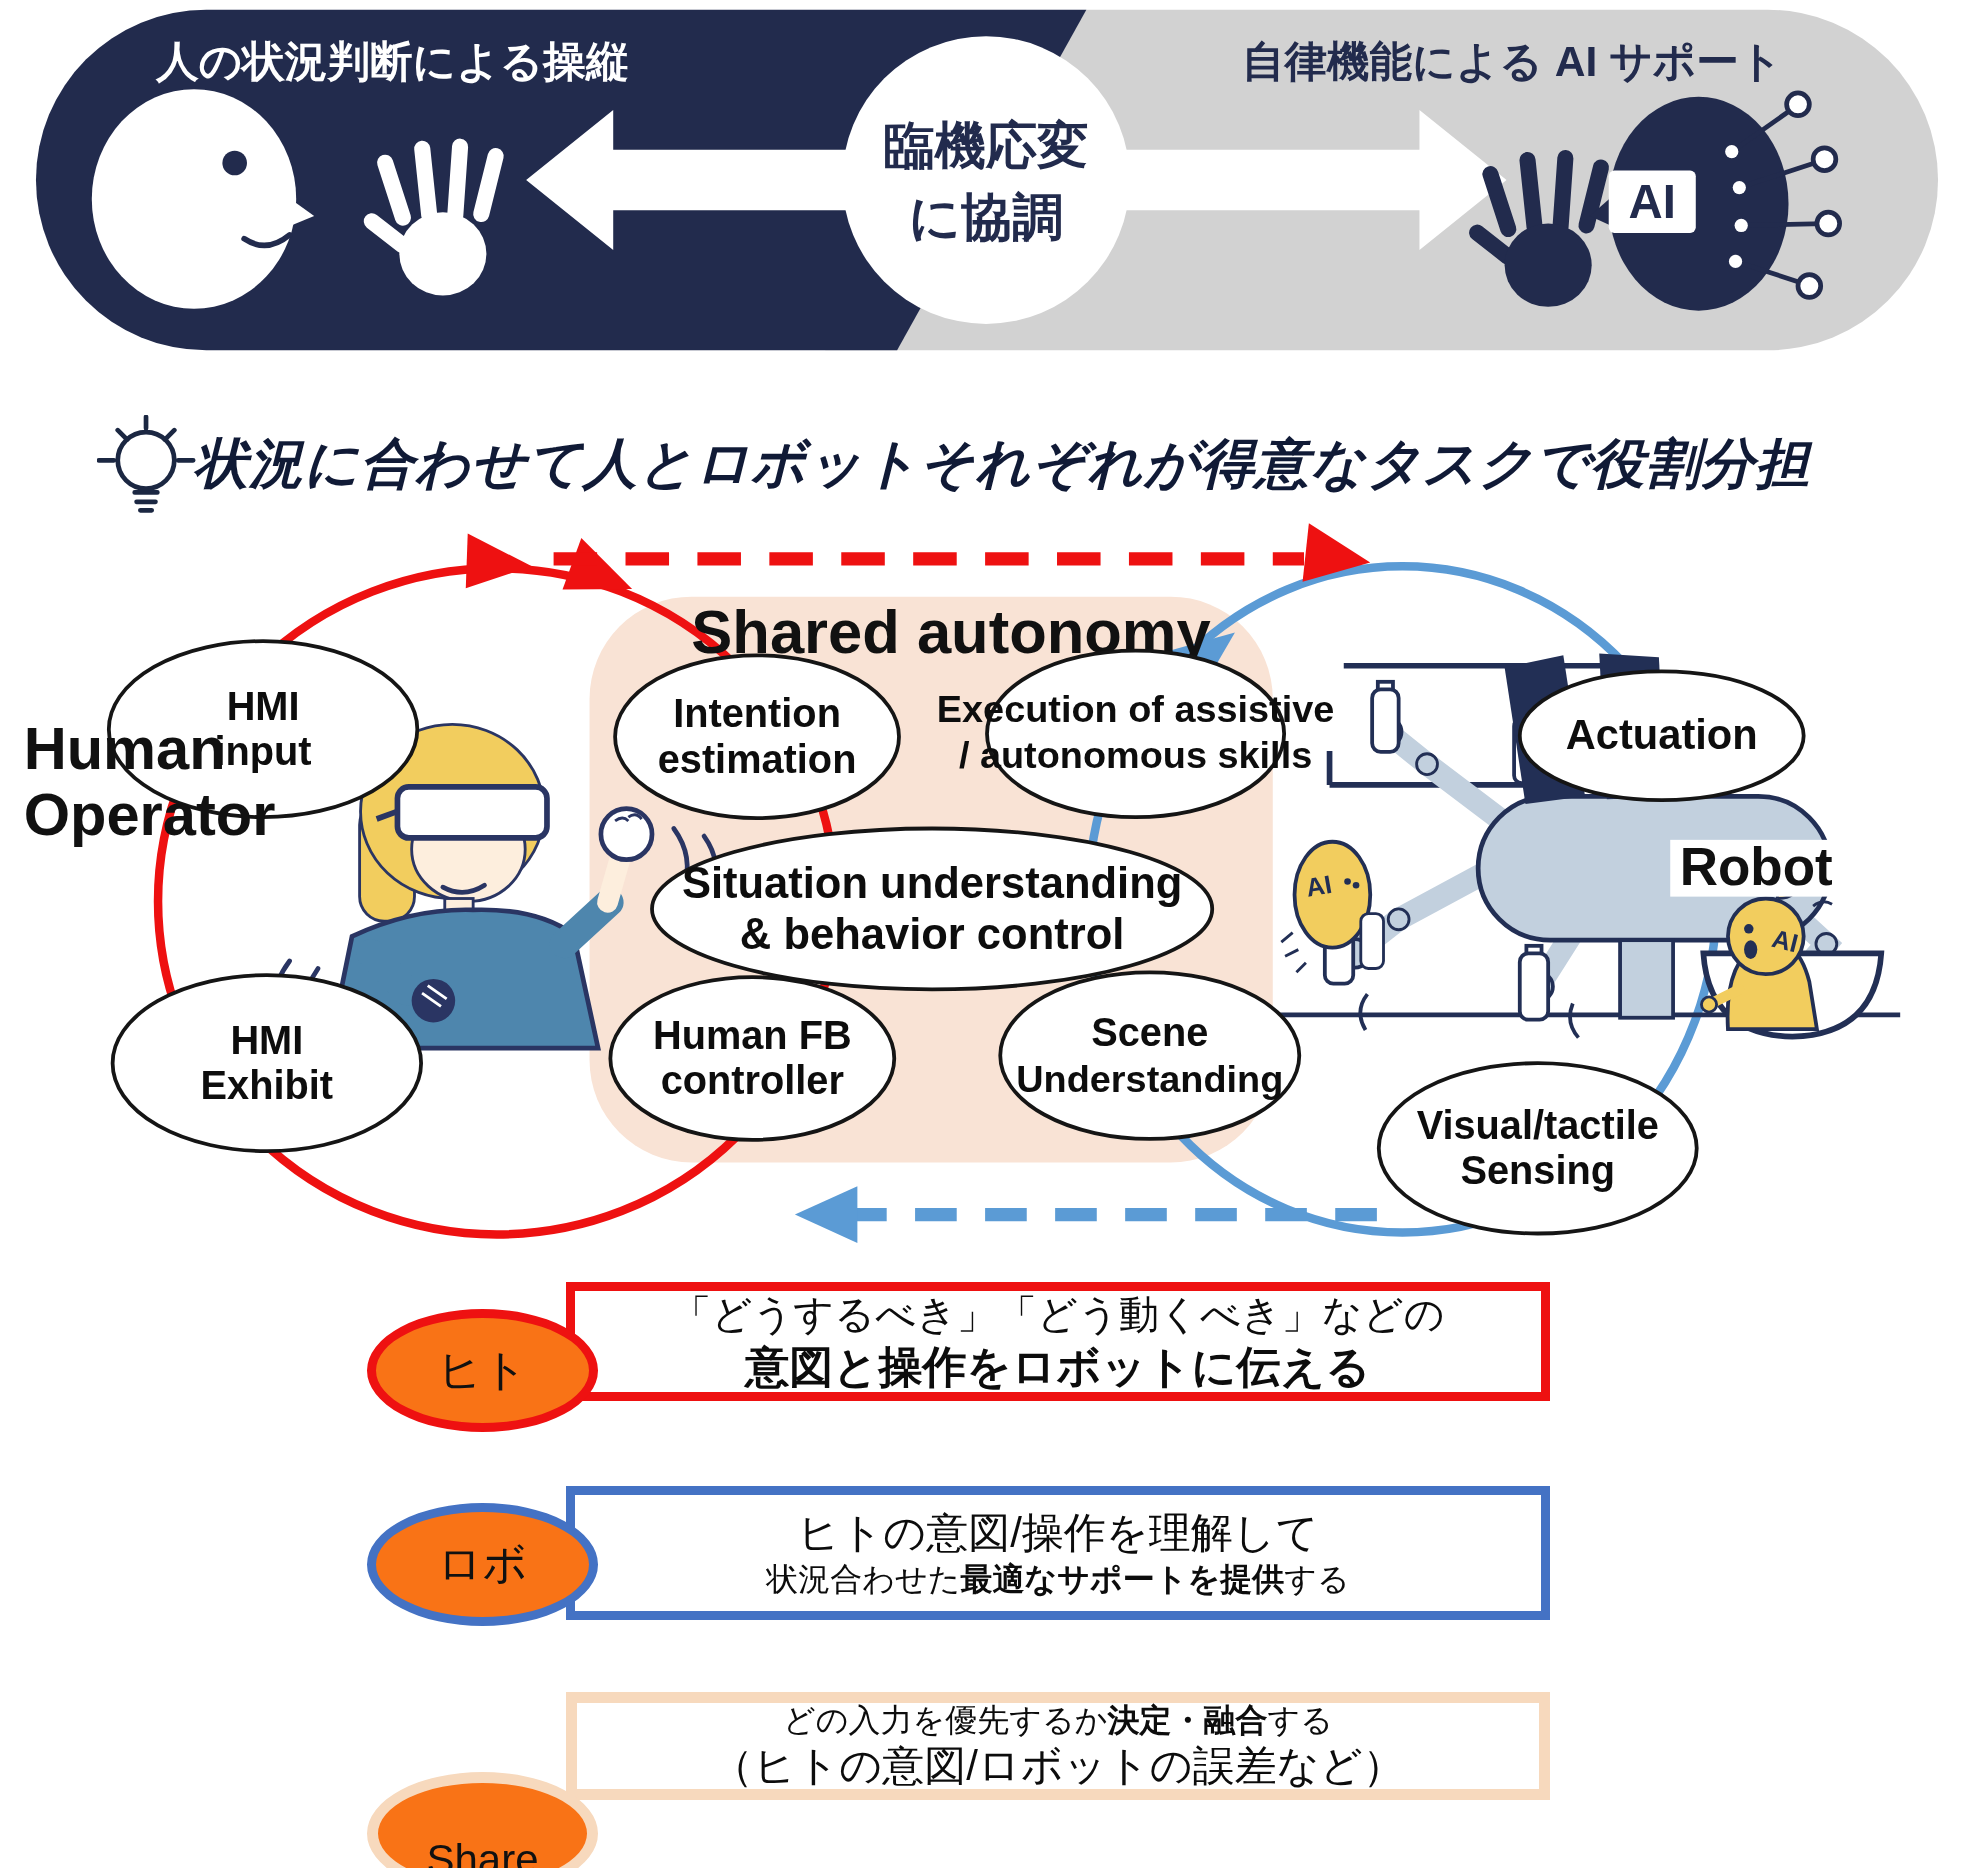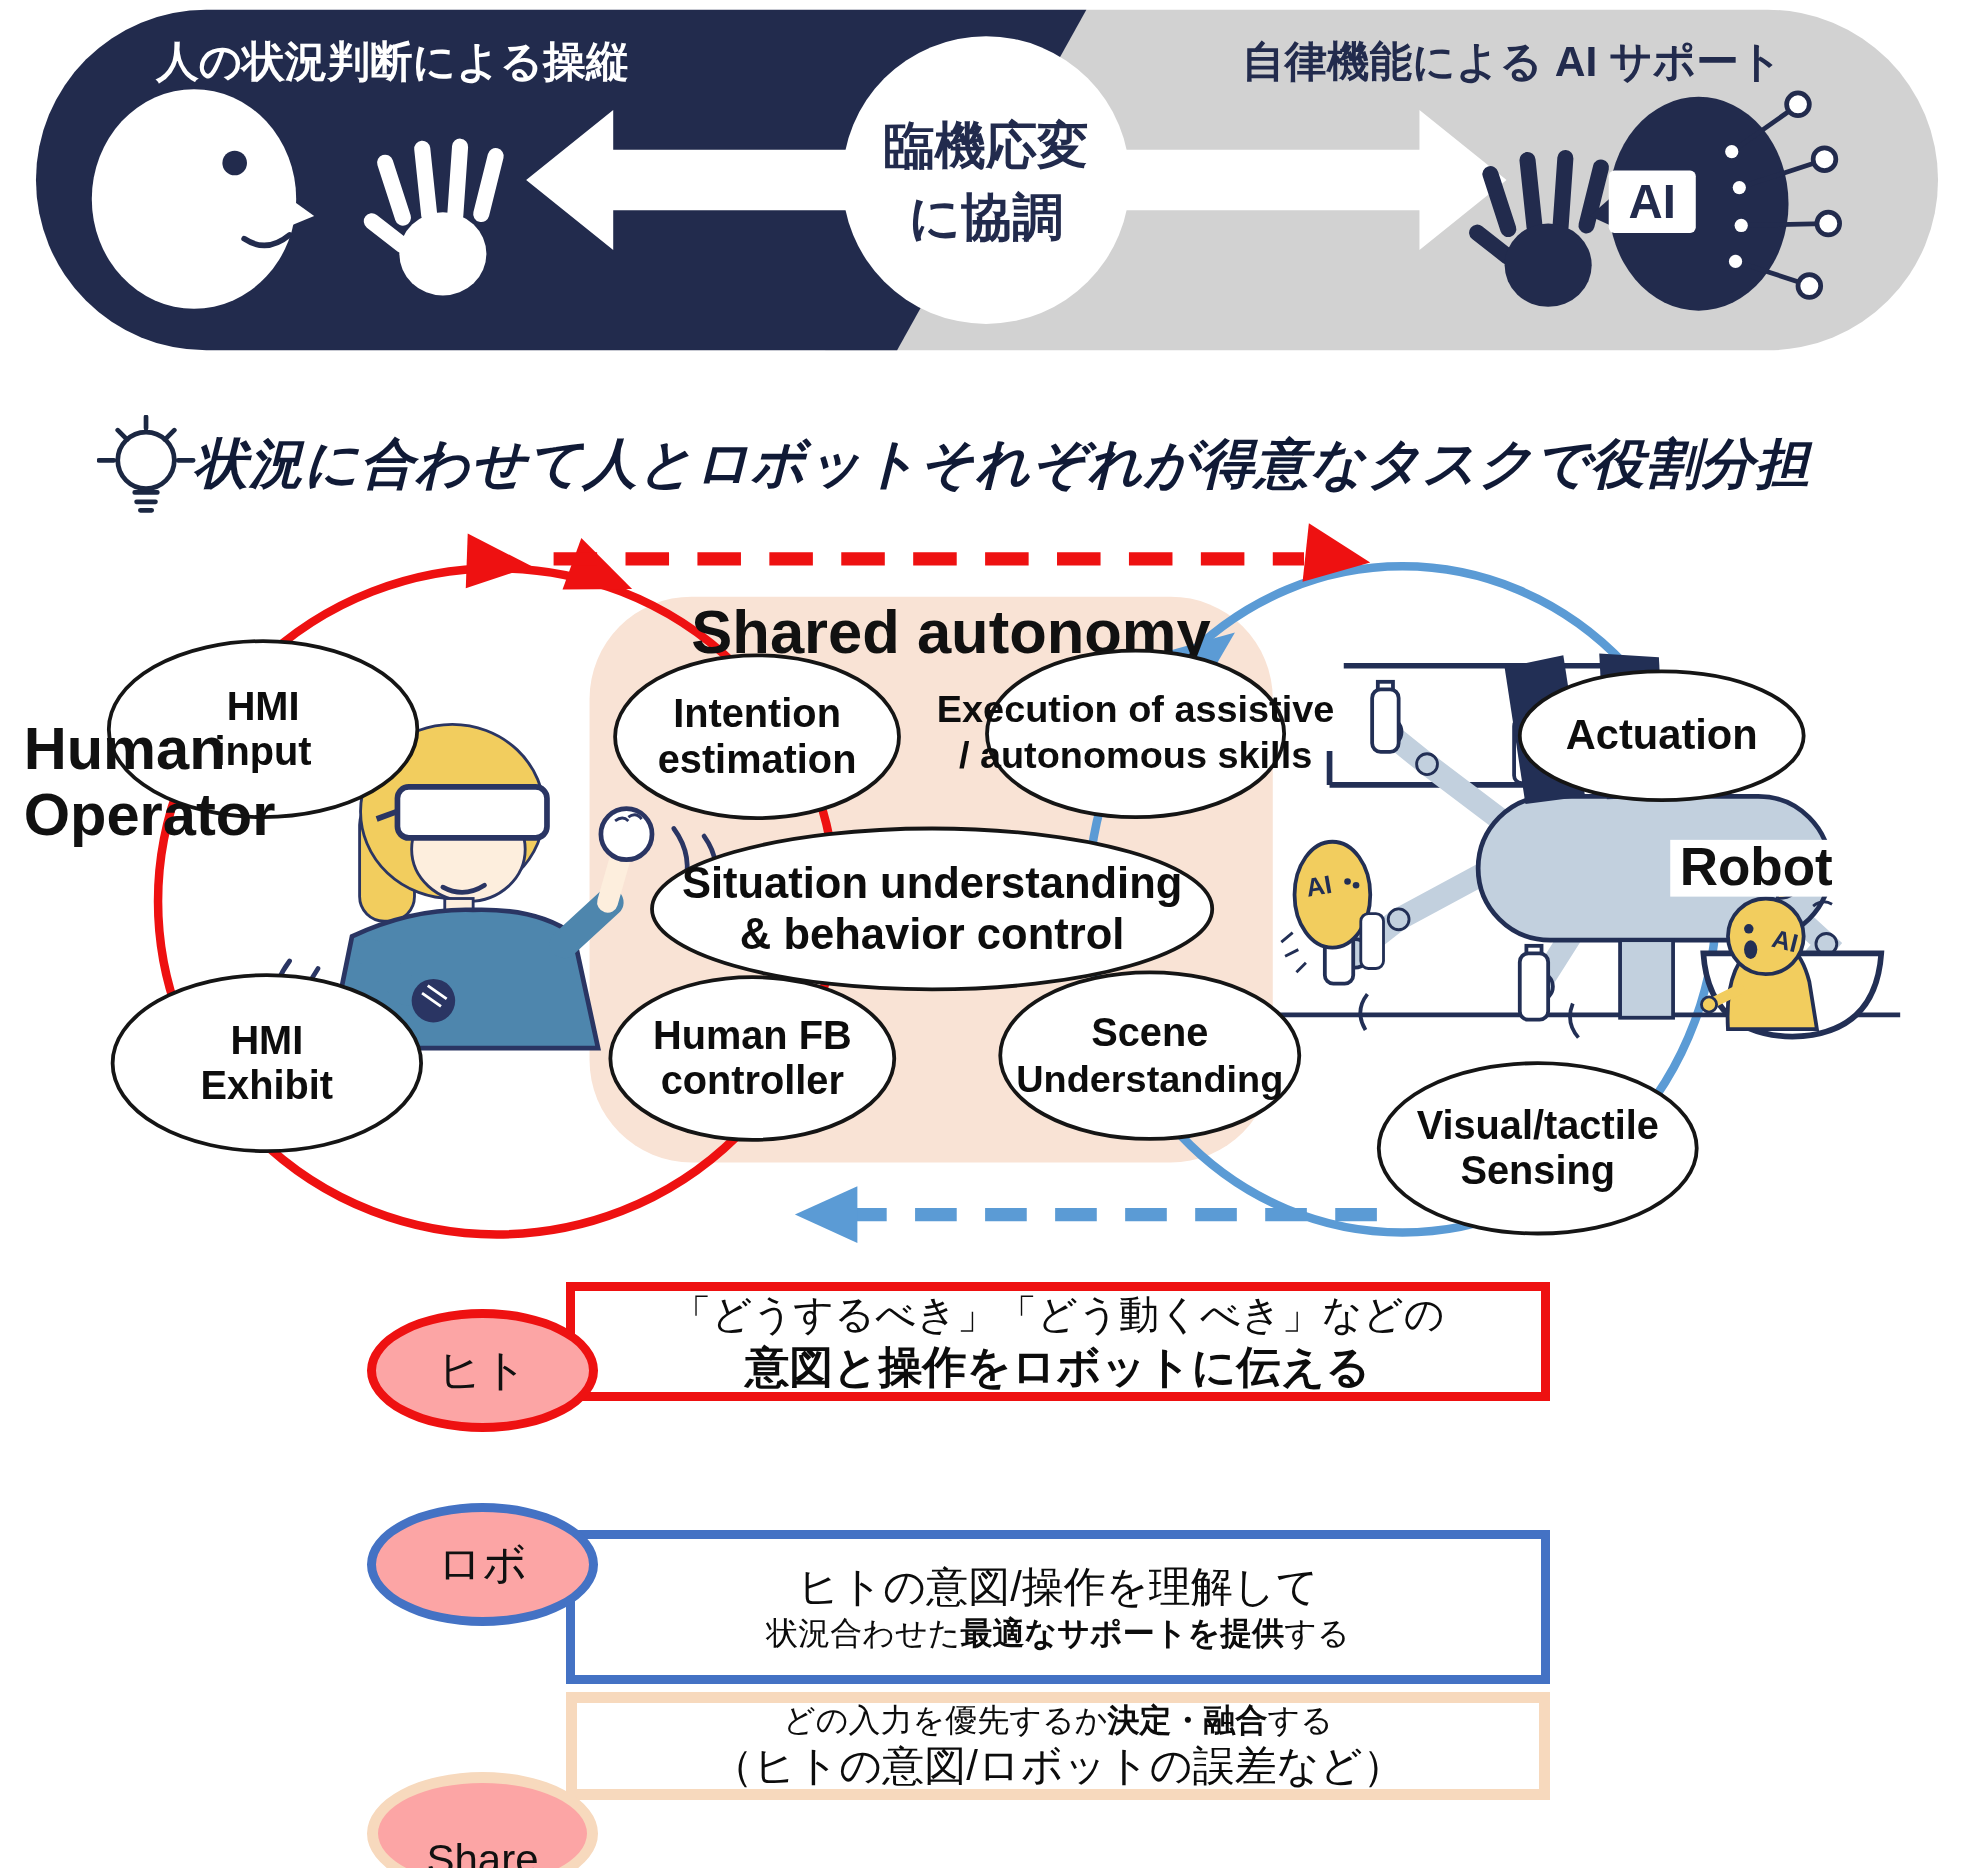--- a/index.html
+++ b/index.html
@@ -21,21 +21,21 @@
   .robot-label{font-size:56px;font-weight:700;fill:#111;}
   .ai-mini{font-size:27px;font-weight:700;fill:#222f55;text-anchor:middle;}
   
   .tagline{position:absolute;left:194px;top:428px;width:1722px;font-size:54px;font-weight:700;
            color:#101a36;letter-spacing:0.9px;white-space:nowrap;font-style:italic;}
   .bulb{position:absolute;left:97px;top:415px;}
   
   .lg-box{position:absolute;left:566px;width:984px;background:#fff;display:flex;flex-direction:column;
           justify-content:center;align-items:center;box-sizing:border-box;color:#0c0c0c;text-align:center;}
   .lg-box .l1{line-height:1.25;}
-  .lg-ellipse{position:absolute;left:367px;width:231px;height:123px;border-radius:50%;background:#fca5a5;
+  .lg-ellipse{position:absolute;left:367px;width:231px;height:123px;border-radius:50%;background:#f97316;
               display:flex;justify-content:center;align-items:center;box-sizing:border-box;z-index:2;color:#111;}
   .b{font-weight:700;} .fz42{font-size:40px;} .fz44{font-size:42px;} .fz46{font-size:32px;} .fz47{font-size:44px;}
 </style>
 </head>
 <body>
 
 <div class="stage">
 
   <svg id="banner-svg" width="1974" height="379" viewBox="0 0 2086 400">
 
@@ -258,21 +258,21 @@
       <span>ヒト</span>
     </div>
     <div class="lg-box" style="top:1282px;height:119px;border:9.5px solid #ee1111;">
       <div class="l1 fz42">「どうするべき」「どう動くべき」などの</div>
       <div class="l1 fz47 b">意図と操作をロボットに伝える</div>
     </div>
 
     <div class="lg-ellipse fz47" style="top:1503px;border:9.5px solid #4472c4;">
       <span>ロボ</span>
     </div>
-    <div class="lg-box" style="top:1486px;height:154px;border:9.5px solid #4472c4;margin-top:44px;">
+    <div class="lg-box" style="top:1486px;height:134px;border:9.5px solid #4472c4;">
       <div class="l1 fz44">ヒトの意図/操作を理解して</div>
       <div class="l1 fz46"><span>状況合わせた</span><span class="b">最適なサポートを提供</span><span>する</span></div>
     </div>
 
     <div class="lg-ellipse fz44" style="top:1772px;border:11.4px solid #f7d9bd;align-items:flex-end;">
       <span>Share</span>
     </div>
     <div class="lg-box" style="top:1692px;height:108px;border:11.4px solid #f7d9bd;">
       <div class="l1 fz46"><span>どの入力を優先するか</span><span class="b">決定・融合</span><span>する</span></div>
       <div class="l1 fz44">（ヒトの意図/ロボットの誤差など）</div>

